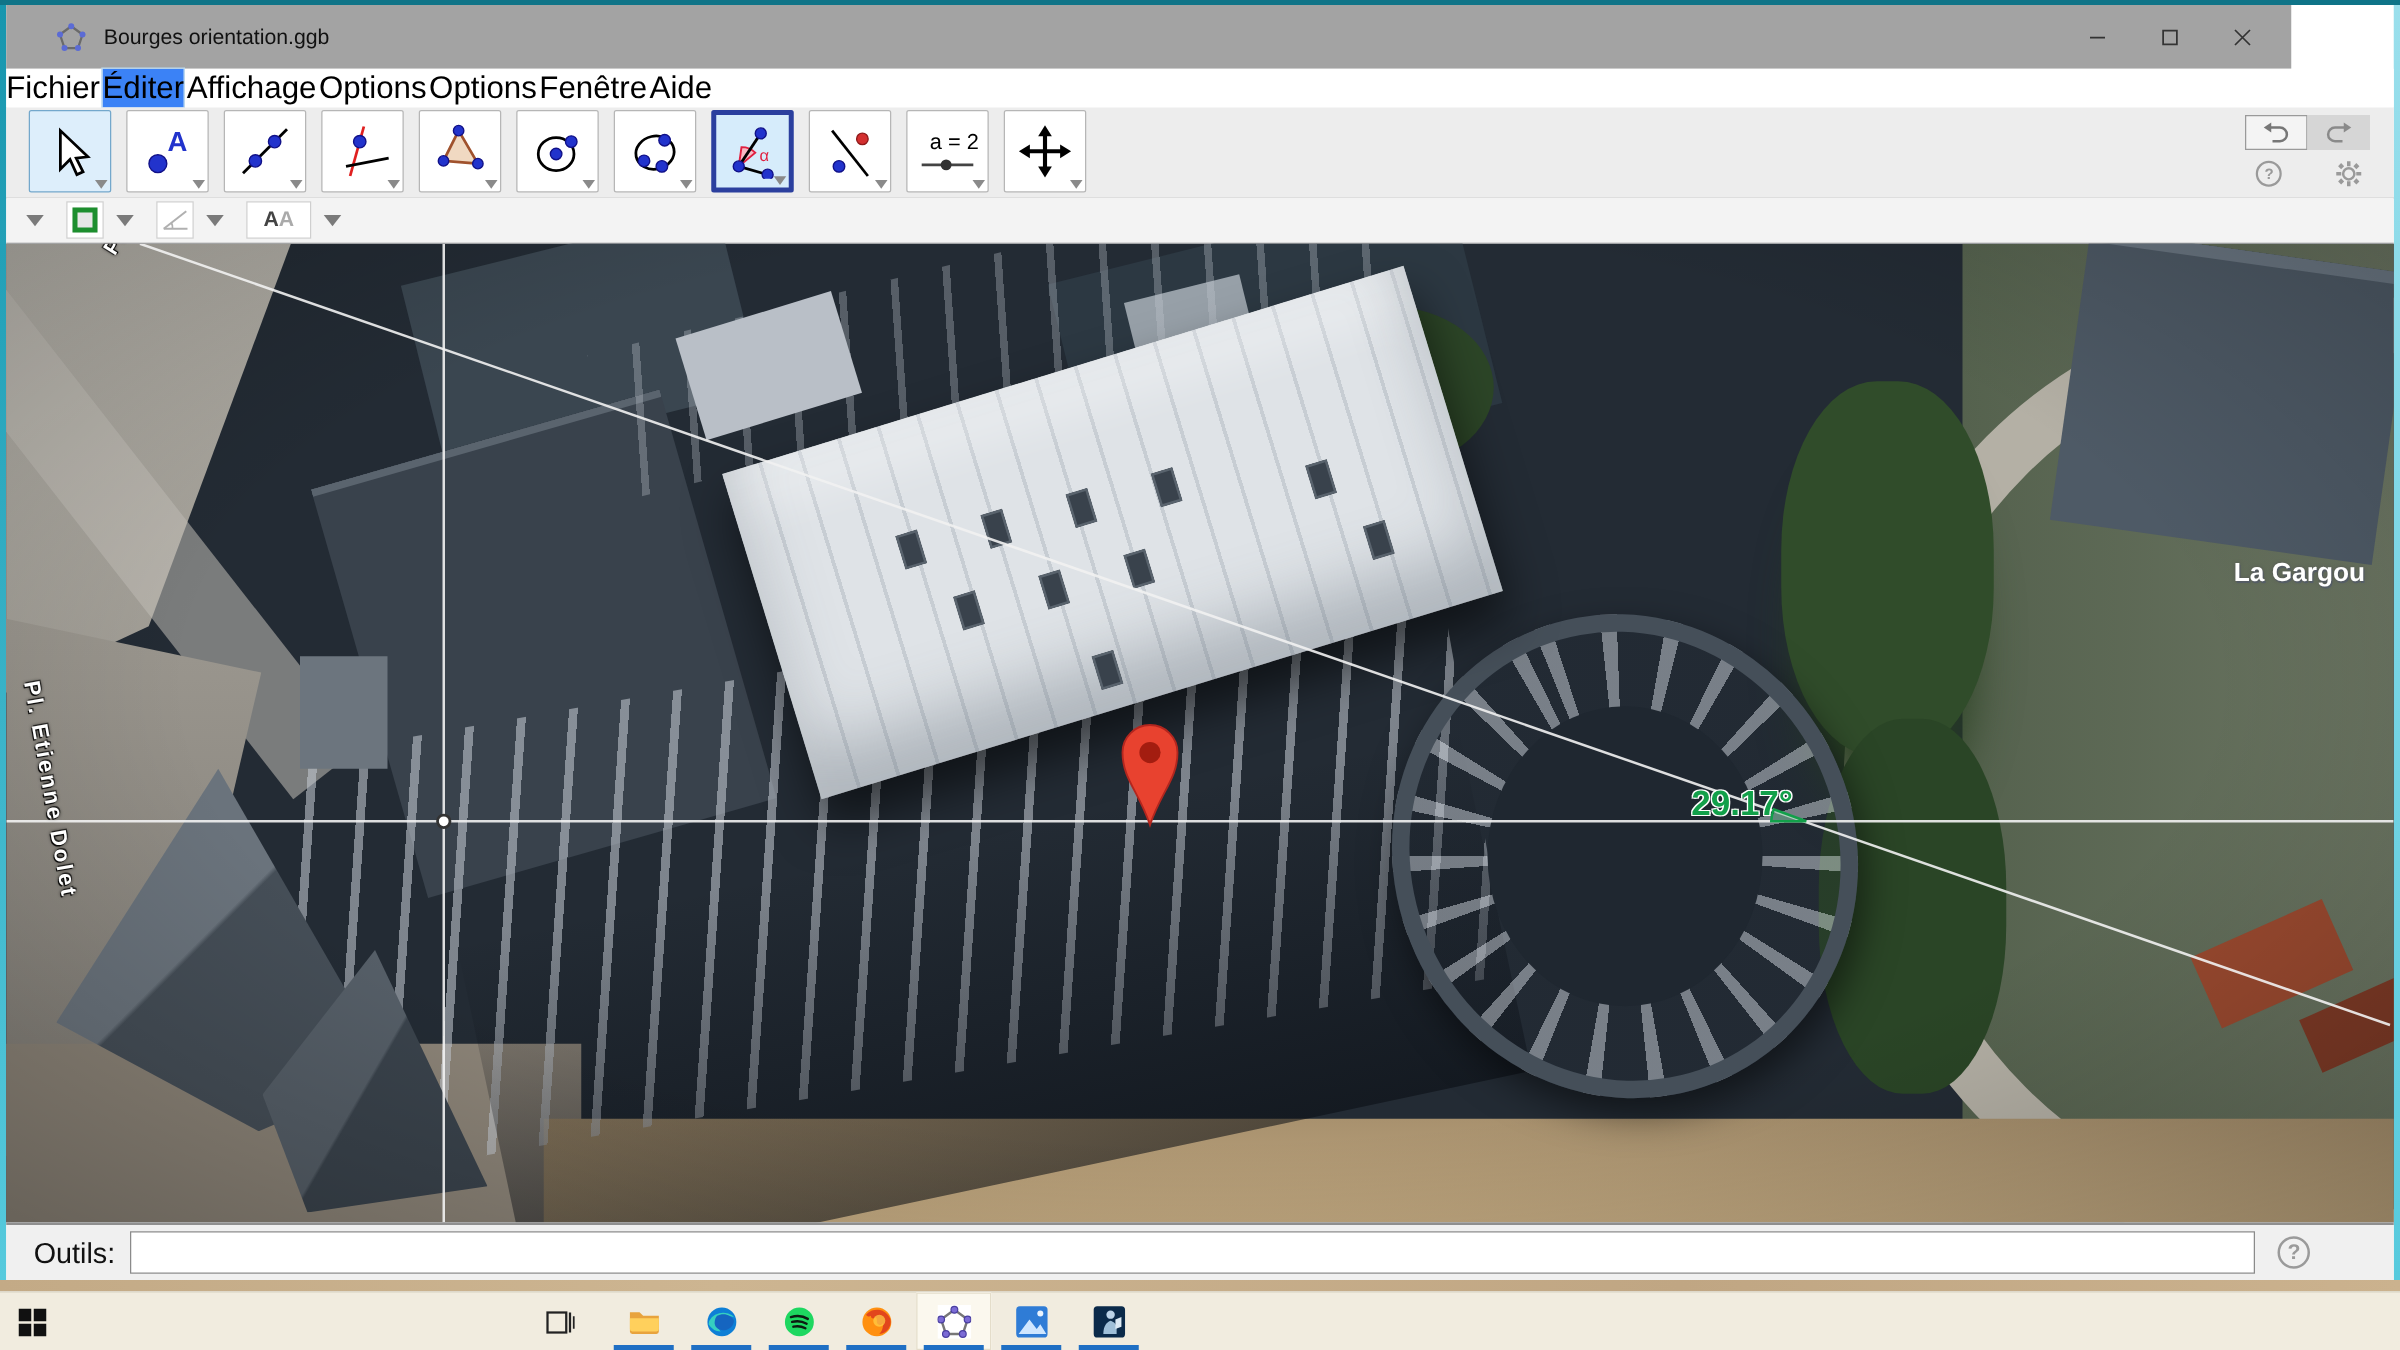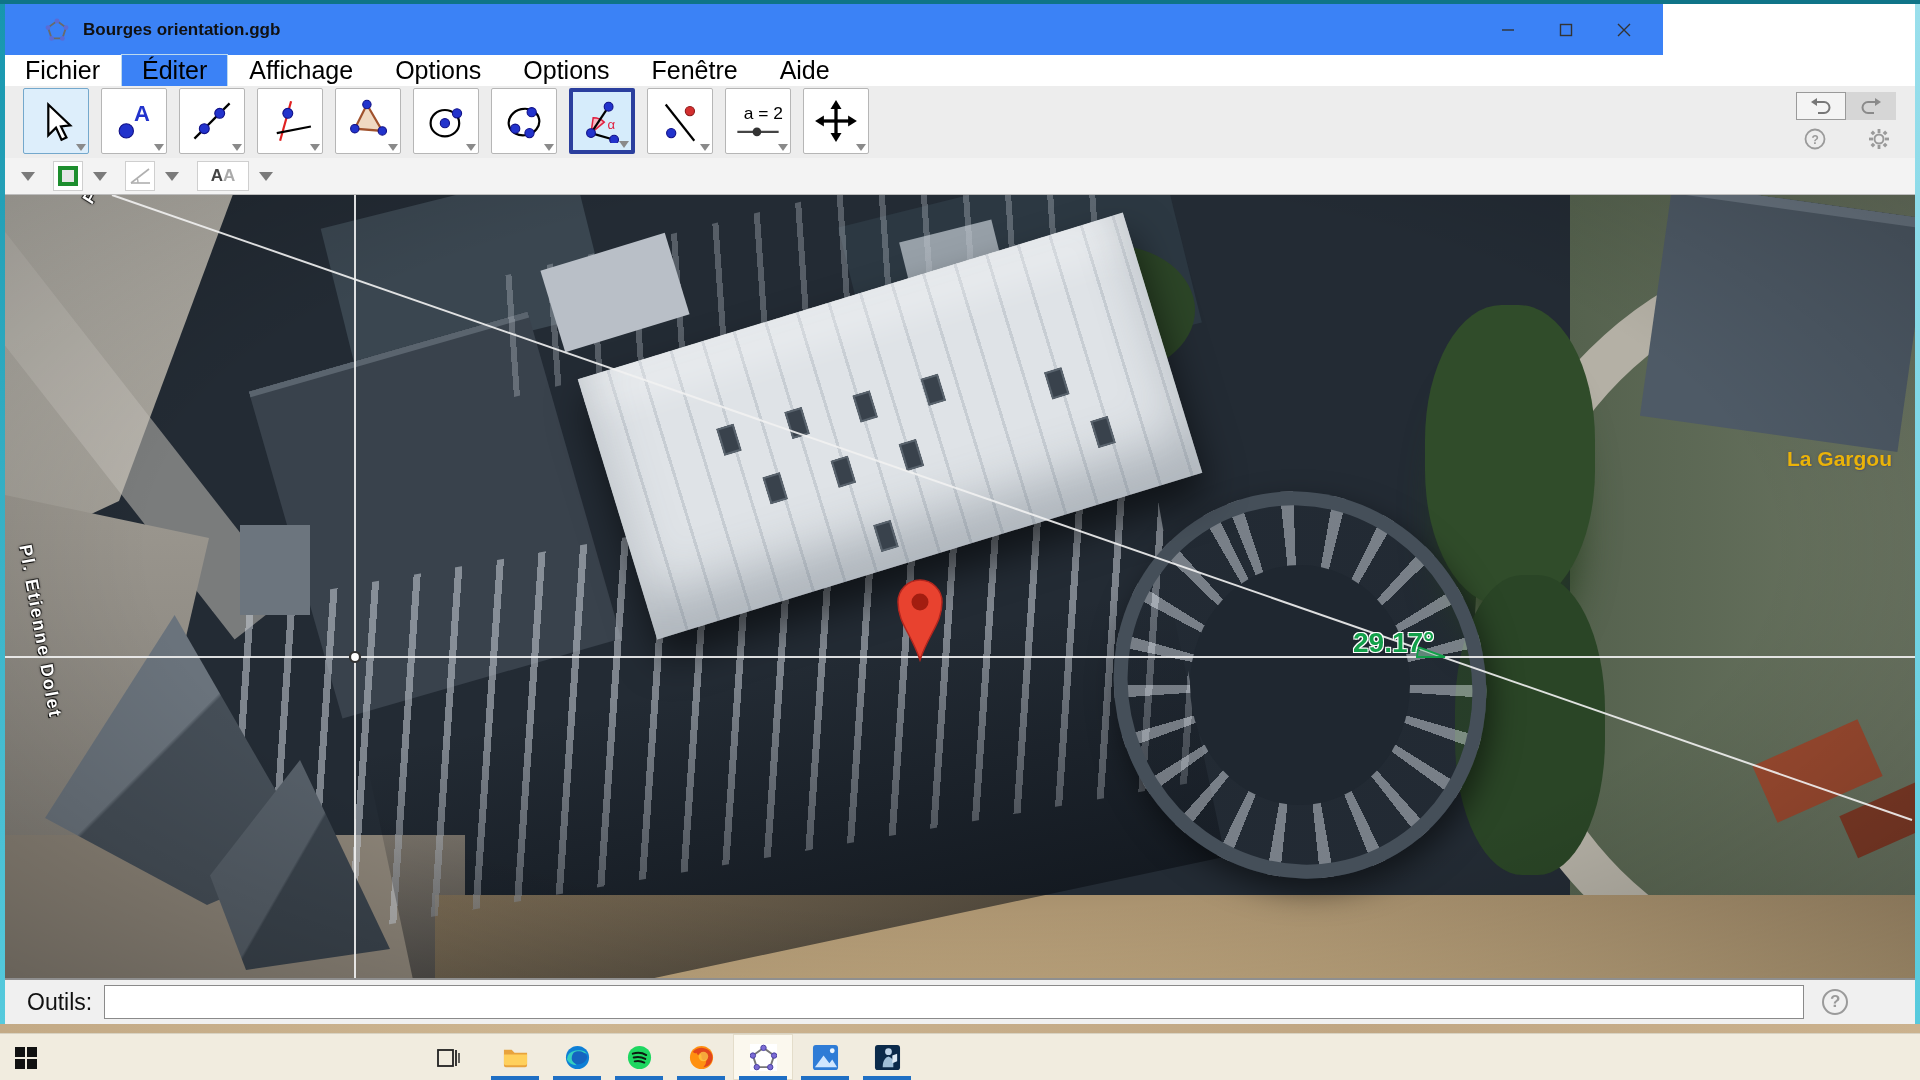--- a/index.html
+++ b/index.html
@@ -5,28 +5,28 @@
   html,body{margin:0;padding:0;background:#000;}
   #screen{position:relative;width:1920px;height:1080px;overflow:hidden;
           font-family:"Liberation Sans",sans-serif;background:#fff;-webkit-font-smoothing:antialiased;}
   #screen *{box-sizing:border-box;}
 
   
   .win-border-top{position:absolute;left:0;top:0;width:1920px;height:4px;background:#0f7488;}
   .win-border-left{position:absolute;left:0;top:4px;width:5px;height:1020px;background:linear-gradient(#1796ae,#56cadd);}
   .win-border-right{position:absolute;left:1915px;top:4px;width:5px;height:1020px;background:linear-gradient(#9adfec,#56cadd);}
 
-  .titlebar{position:absolute;left:5px;top:4px;width:1658px;height:51px;background:#3b82f6;display:flex;align-items:center;font-weight:bold;}
+  .titlebar{position:absolute;left:5px;top:4px;width:1828px;height:51px;background:#a3a3a3;display:flex;align-items:center;}
   .app-logo{margin-left:40px;width:24px;height:24px;}
   .title-text{margin-left:14px;font-size:17px;color:#111;}
   .win-controls{position:absolute;right:10px;top:0;height:51px;display:flex;align-items:center;}
   .win-btn{width:58px;height:40px;display:flex;align-items:center;justify-content:center;cursor:default;}
 
   .menubar{position:absolute;left:5px;top:55px;width:1910px;height:31px;background:#fff;display:flex;align-items:center;font-size:25px;color:#000;}
-  .menu-item{padding:1px 20px;margin-right:2px;white-space:nowrap;}
+  .menu-item{padding:1px 0;margin-right:2px;white-space:nowrap;}
   .menu-item.hl{background:#3b82f6;outline:1px solid #bcd9ee;}
 
   
   .toolbar{position:absolute;left:5px;top:86px;width:1910px;height:72px;background:#ededed;}
   .toolbar:after{content:"";position:absolute;left:0;bottom:-1px;width:100%;height:1px;background:#9b9b9b;}
   .tool-btn{position:absolute;top:2px;width:66px;height:66px;background:#fff;border:1px solid #b6b6b6;border-radius:2px;}
   .tool-btn.litesel{background:#ddeefb;border:1px solid #74a8cc;}
   .tool-btn.selected{background:#d6ecfb;border:4px solid #2b3f9e;}
   .tool-btn svg{position:absolute;left:50%;top:50%;transform:translate(-50%,-50%);}
   .dd{position:absolute;right:2px;bottom:2px;width:0;height:0;border-left:5px solid transparent;border-right:5px solid transparent;border-top:7px solid #8a8a8a;}
@@ -87,21 +87,21 @@
   .ground{left:430px;top:700px;width:1480px;height:83px;background:linear-gradient(#a8916e,#c0a77f);}
   .groundL{left:0;top:640px;width:460px;height:143px;background:#8b8377;}
   .vignette{left:0;top:0;width:1910px;height:783px;background:radial-gradient(ellipse at 50% 45%,rgba(0,0,0,0) 60%,rgba(0,0,0,.25));}
 
   .geo-overlay{position:absolute;left:0;top:0;width:1910px;height:783px;}
 
   .map-label{position:absolute;color:#fff;font-weight:bold;
              text-shadow:0 0 3px #000,1px 1px 0 rgba(0,0,0,.85),-1px -1px 0 rgba(0,0,0,.6);}
   .lbl-plE{left:74px;top:2px;font-size:17px;transform:rotate(-58deg);transform-origin:0 0;letter-spacing:1px;}
   .lbl-dolet{left:30px;top:348px;font-size:18px;transform:rotate(80deg);transform-origin:0 0;letter-spacing:2px;white-space:nowrap;}
-  .lbl-gargou{left:1782px;top:252px;font-size:21px;font-weight:bold;color:#eab308;
+  .lbl-gargou{left:1782px;top:252px;font-size:21px;font-weight:bold;color:#ffffff;
               text-shadow:0 0 3px #555,1px 1px 0 #55606a;}
   .pin-label{position:absolute;left:952px;top:388px;font-size:21px;font-weight:bold;color:#4c4c55;line-height:27px;
              text-shadow:-1px -1px 0 #fff,1px -1px 0 #fff,-1px 1px 0 #fff,1px 1px 0 #fff,0 0 4px #fff;}
   .angle-label{position:absolute;left:1348px;top:432px;font-size:28px;font-weight:bold;color:#12a04a;
                text-shadow:-1px -1px 0 #fff,1px -1px 0 #fff,-1px 1px 0 #fff,1px 1px 0 #fff;}
 
   
   .inputbar{position:absolute;left:5px;top:978px;width:1910px;height:46px;background:#f0f0f0;border-top:2px solid #8f8f8f;display:flex;align-items:center;}
   .saisie-label{font-size:23px;color:#111;margin-left:22px;}
   .saisie-input{margin-left:12px;width:1700px;height:34px;border:1px solid #8a8a8a;background:#fff;font-size:20px;padding:0 8px;outline:none;font-family:"Liberation Sans",sans-serif;}

